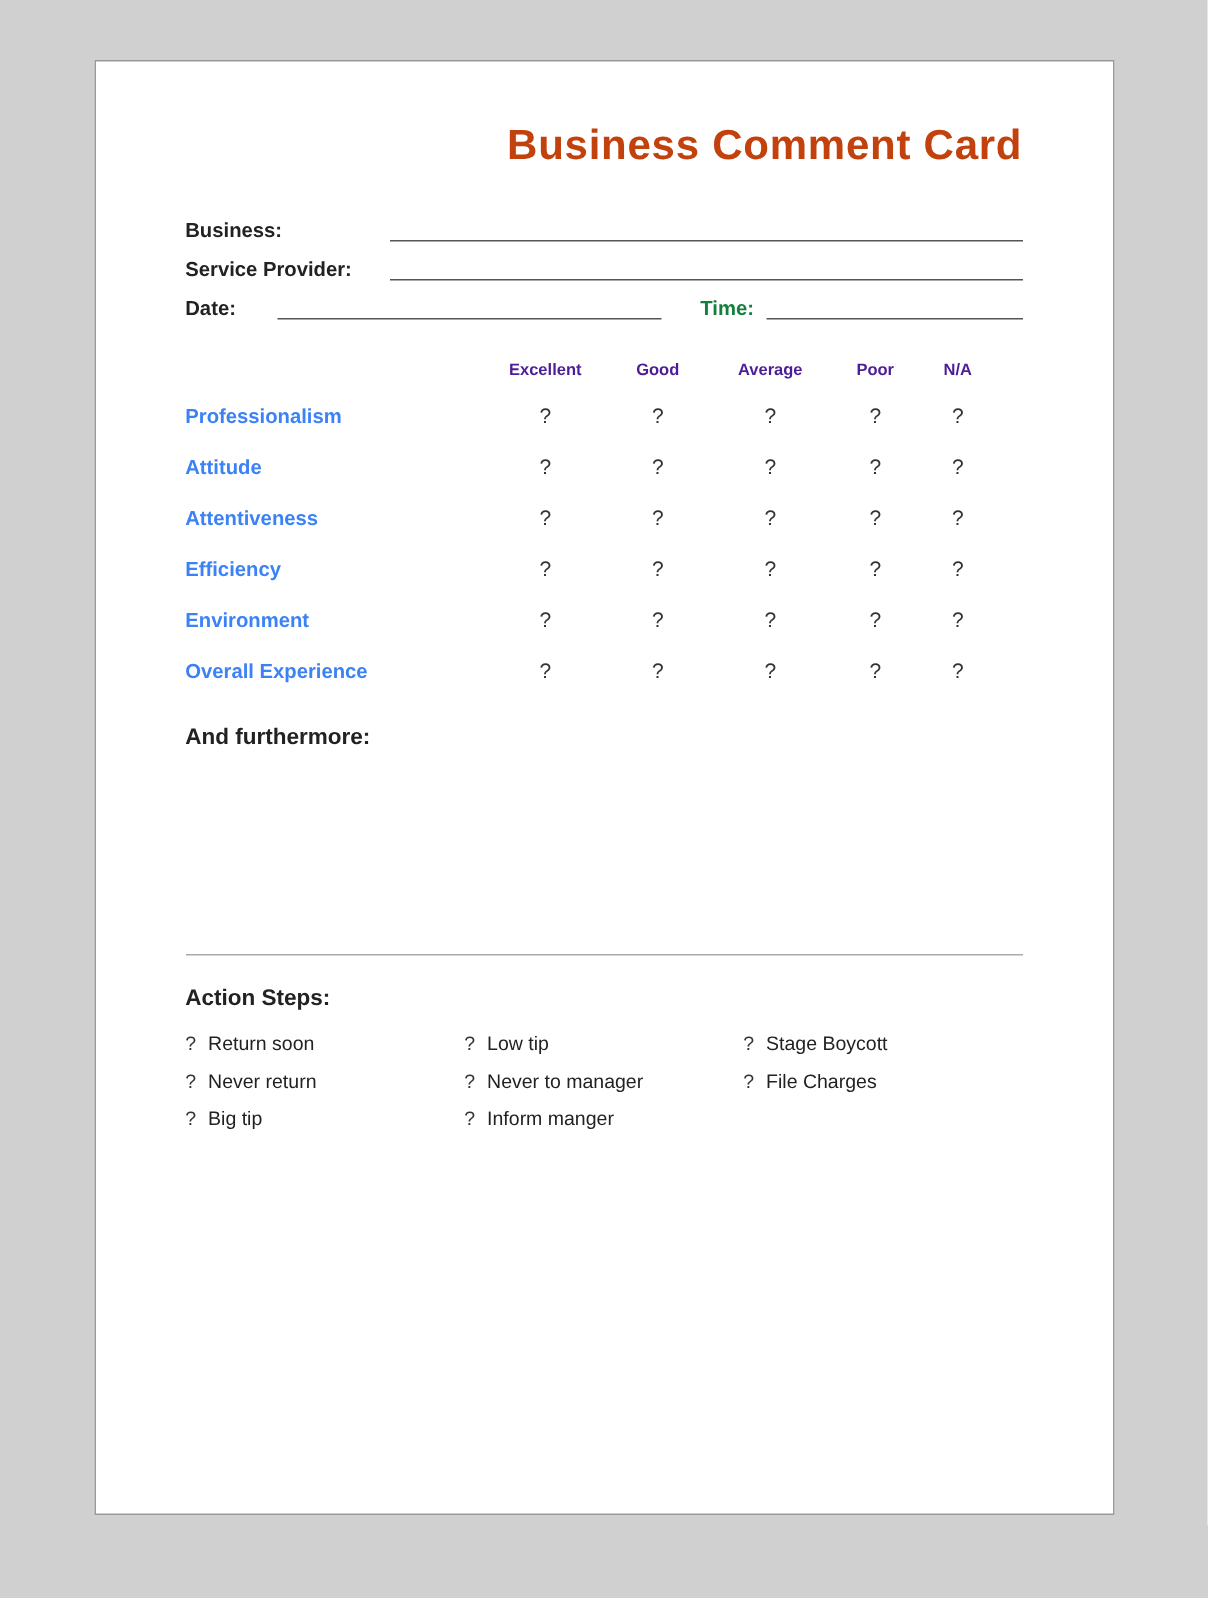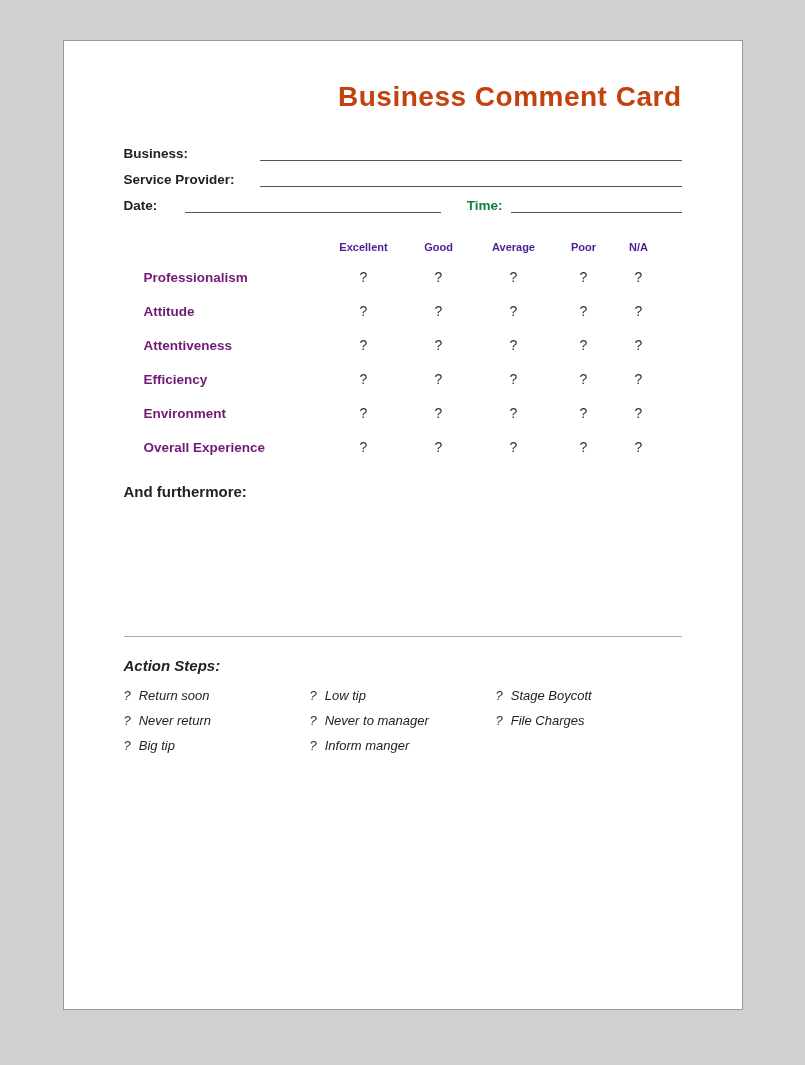--- a/index.html
+++ b/index.html
@@ -119,22 +119,21 @@
     .rating-row {
       display: grid;
       grid-template-columns: 200px 80px 70px 80px 60px 50px;
       margin-bottom: 18px;
       align-items: center;
     }
 
     .rating-label {
       font-size: 13.5px;
       font-weight: bold;
-      color: #701a75;
-      margin-left: 20px;
+      color: #3b82f6;
     }
 
     .rating-cell {
       text-align: center;
       font-size: 14px;
       color: #333;
     }
 
     .furthermore-section {
       margin-top: 28px;
@@ -152,21 +151,20 @@
     }
 
     .divider {
       border: none;
       border-top: 1px solid #aaa;
       margin: 20px 0 20px 0;
     }
 
     .action-steps-section {
       margin-top: 10px;
-      font-style: italic;
     }
 
     .action-steps-title {
       font-size: 15px;
       font-weight: bold;
       color: #222;
       margin-bottom: 14px;
     }
 
     .action-steps-grid {

